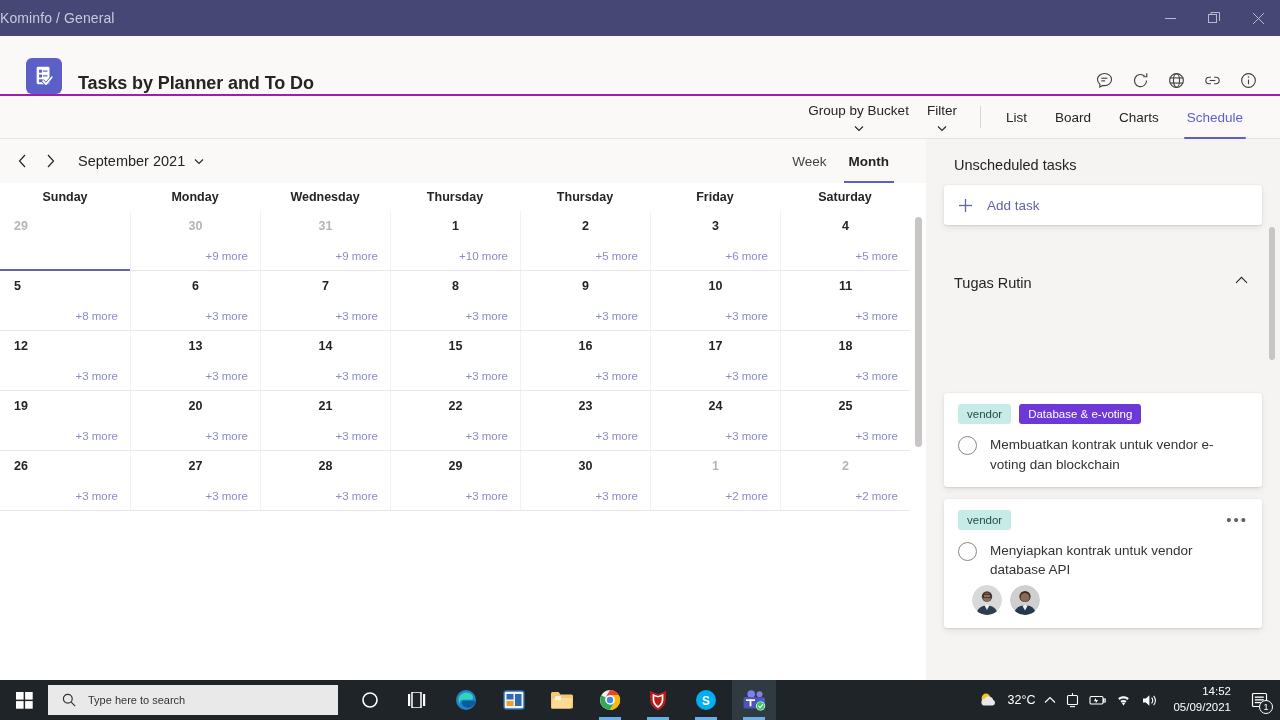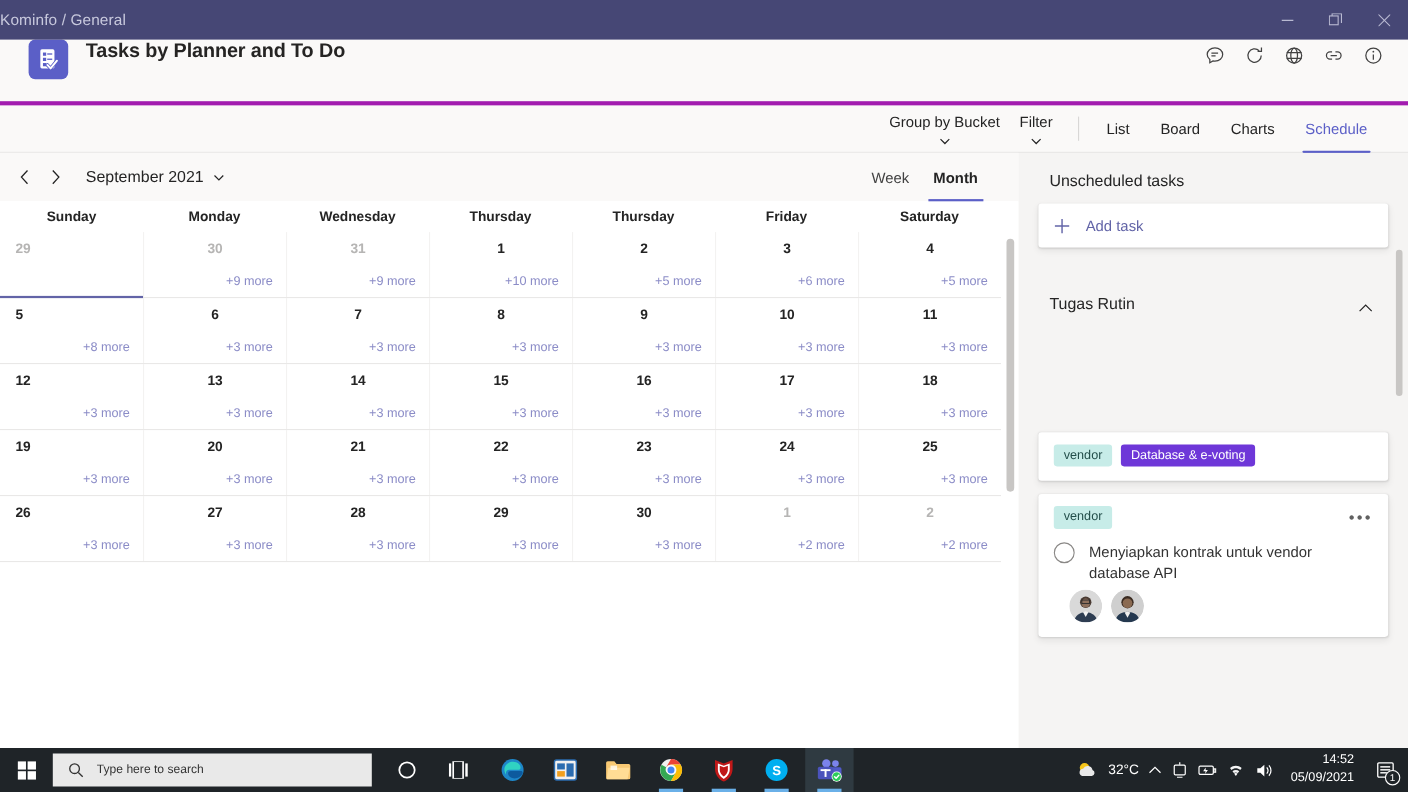--- a/index.html
+++ b/index.html
@@ -22,23 +22,23 @@
   .win-controls { margin-left: auto; display: flex; height: 36px; z-index: 2; }
   .win-btn {
     width: 44px; height: 36px; display: flex;
     align-items: center; justify-content: center;
   }
   .win-btn svg { stroke: #b9bad2; }
 
   
   .app-header {
     height: 60px; background: #faf9f8;
-    display: flex; align-items: flex-start;
+    display: flex; align-items: flex-end;
     padding: 0 18px 0 26px;
-    border-bottom: 4px solid #a21caf;
+    border-bottom: 2px solid #a21caf;
   }
   .app-icon {
     width: 36px; height: 36px; border-radius: 6px;
     background: #5b5fc7; display: flex;
     align-items: center; justify-content: center; flex: none;
   }
   .app-title {
     font-size: 18px; font-weight: bold; color: #252423;
     margin-left: 16px; letter-spacing: -.1px;
   }
@@ -152,21 +152,21 @@
   }
   .addtask-card {
     background: #fff; border-radius: 3px; height: 40px;
     display: flex; align-items: center; padding: 0 14px;
     box-shadow: 0 .6px 1.8px rgba(0,0,0,.1), 0 3px 7px rgba(0,0,0,.07);
     cursor: pointer;
   }
   .addtask-label { font-size: 13.5px; color: #6264a7; margin-left: 14px; }
 
   .group-head {
-    display: flex; align-items: flex-start; justify-content: space-between;
+    display: flex; align-items: flex-end; justify-content: space-between;
     padding: 0 10px; cursor: pointer;
   }
   .group-title { font-size: 14.5px; color: #242424; font-weight: normal; }
   .chev { width: 22px; height: 22px; display: flex; align-items: center; justify-content: center; }
 
   .task-card {
     background: #fff; border-radius: 3px; padding: 11px 14px 13px;
     box-shadow: 0 .6px 1.8px rgba(0,0,0,.1), 0 3px 7px rgba(0,0,0,.07);
     margin-bottom: 12px; position: relative;
   }
@@ -558,20 +558,24 @@
     </div>
 
     <div style="height:84px"></div>
 
     <div style="height:18px"></div>
 
     <div class="task-card">
       <div class="tags">
         <span class="tag" style="background:#c7ece8;color:#234e4a">vendor</span>
         <span class="tag" style="background:#6e37d8;color:#ffffff">Database &amp; e-voting</span>
+      </div>
+      <div class="task-body">
+        <div class="task-check"></div>
+        <div class="task-text">Membuatkan kontrak untuk vendor e-voting dan blockchain</div>
       </div>
     </div>
 
     <div class="task-card">
       <div class="tags">
         <span class="tag" style="background:#c7ece8;color:#234e4a">vendor</span>
         <span class="card-menu">•••</span>
       </div>
       <div class="task-body">
         <div class="task-check"></div>

